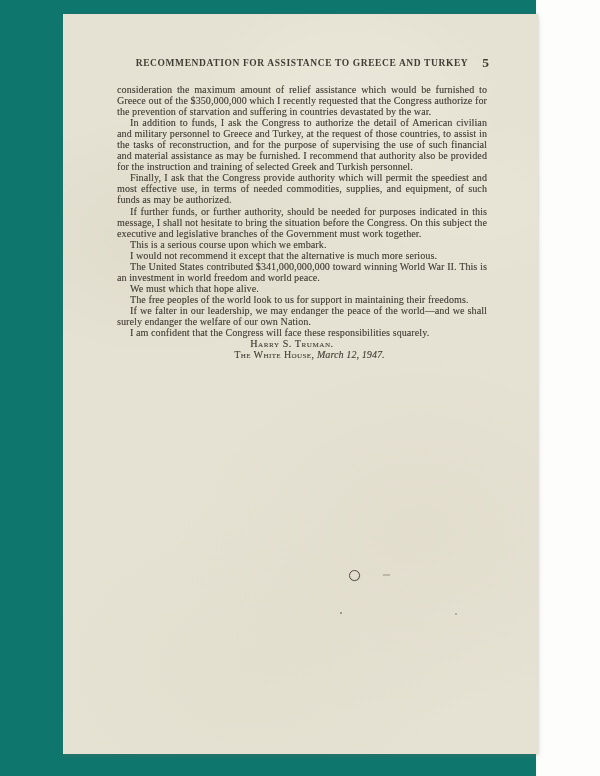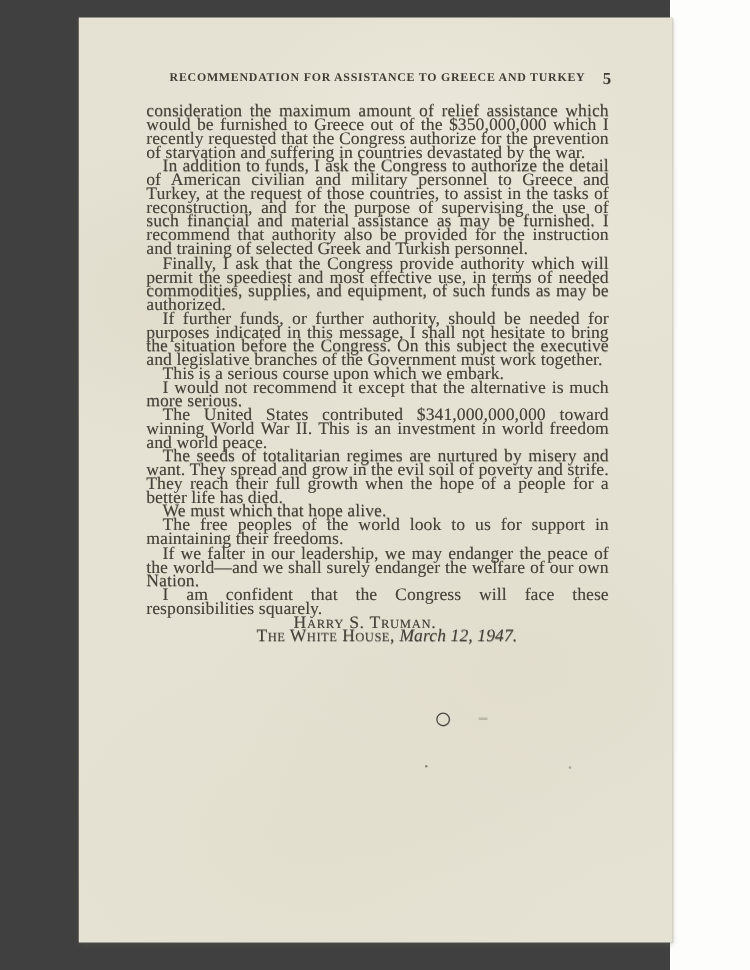--- a/index.html
+++ b/index.html
@@ -8,21 +8,21 @@
     width: 600px;
     height: 776px;
     background: #fdfdfc;
     font-family: "Liberation Serif", "DejaVu Serif", serif;
     overflow: hidden;
   }
   .backdrop {
     position: relative;
     width: 536px;
     height: 776px;
-    background: #404040;
+    background: #0f766e;
   }
   .page {
     position: absolute;
     left: 63px;
     top: 14px;
     width: 475px;
     height: 740px;
     background-color: #e6e2d3;
     background-image:
       radial-gradient(ellipse 300px 200px at 20% 30%, rgba(214,209,191,0.40), transparent 62%),
@@ -58,21 +58,21 @@
     right: -2px;
     font-size: 13.5px;
     font-weight: bold;
     color: #403d34;
   }
   .body-text {
     position: absolute;
     top: 70px;
     left: 0;
     width: 370px;
-    font-size: 14px;
+    font-size: 10px;
     line-height: 11.05px;
     text-align: justify;
     letter-spacing: 0.1px;
     text-shadow: 0.2px 0.2px 0.4px rgba(70,65,55,0.45);
   }
   .body-text p {
     margin: 0;
     text-indent: 13px;
   }
   .body-text p.continuation {
@@ -147,21 +147,20 @@
       <div class="folio">5</div>
 
       <div class="body-text">
         <p class="continuation">consideration the maximum amount of relief assistance which would be furnished to Greece out of the $350,000,000 which I recently requested that the Congress authorize for the prevention of starvation and suffering in countries devastated by the war.</p>
         <p>In addition to funds, I ask the Congress to authorize the detail of American civilian and military personnel to Greece and Turkey, at the request of those countries, to assist in the tasks of reconstruction, and for the purpose of supervising the use of such financial and material assistance as may be furnished.  I recommend that authority also be provided for the instruction and training of selected Greek and Turkish personnel.</p>
         <p>Finally, I ask that the Congress provide authority which will permit the speediest and most effective use, in terms of needed commodities, supplies, and equipment, of such funds as may be authorized.</p>
         <p>If further funds, or further authority, should be needed for purposes indicated in this message, I shall not hesitate to bring the situation before the Congress.  On this subject the executive and legislative branches of the Government must work together.</p>
         <p>This is a serious course upon which we embark.</p>
         <p>I would not recommend it except that the alternative is much more serious.</p>
         <p>The United States contributed $341,000,000,000 toward winning World War II.  This is an investment in world freedom and world peace.</p>
-        <p>The seeds of totalitarian regimes are nurtured by misery and want.  They spread and grow in the evil soil of poverty and strife.  They reach their full growth when the hope of a people for a better life has died.</p>
         <p>We must which that hope alive.</p>
         <p>The free peoples of the world look to us for support in maintaining their freedoms.</p>
         <p>If we falter in our leadership, we may endanger the peace of the world—and we shall surely endanger the welfare of our own Nation.</p>
         <p>I am confident that the Congress will face these responsibilities squarely.</p>
 
         <p class="signature-line">Harry S. Truman.</p>
 
         <p class="dateline"><span class="place">The White House,</span> <span class="date">March 12, 1947.</span></p>
       </div>
 

